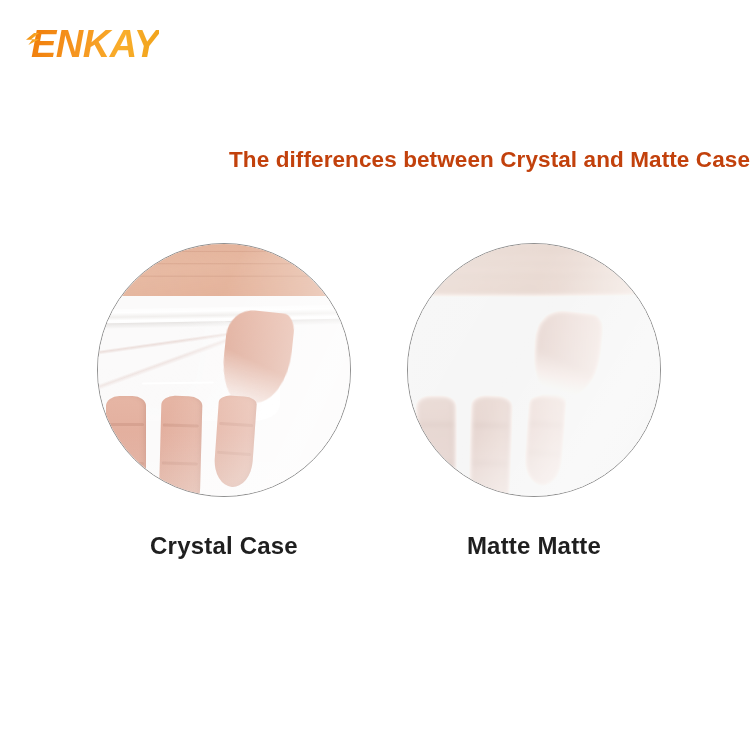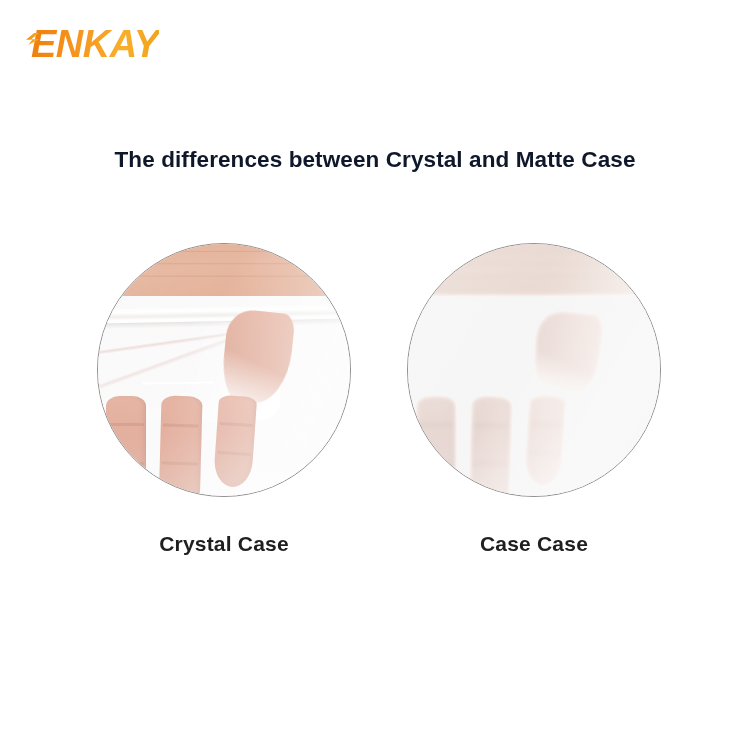--- a/index.html
+++ b/index.html
@@ -47,24 +47,24 @@
     background: linear-gradient(115deg, #f0880d 0%, #fbbb33 100%);
     clip-path: polygon(62% 0%, 100% 0%, 40% 52%, 100% 52%, 18% 100%, 48% 56%, 0% 56%);
   }
 
   
   .page-title {
     position: absolute;
     left: 0;
     top: 147px;
     width: 750px;
-    text-align: center;
+    text-align: right;
     font-size: 22.5px;
     font-weight: bold;
-    color: #0f172a;
+    color: #c2410c;
     letter-spacing: 0.1px;
   }
 
   
   .comparison {
     position: absolute;
     left: 0;
     top: 243px;
     width: 750px;
     height: 330px;
@@ -254,21 +254,21 @@
                       rgba(255,255,255,0.55) 75%, rgba(255,255,255,0.42) 100%);
     pointer-events: none;
   }
 
   
   .caption {
     position: absolute;
     top: 289px;
     width: 254px;
     text-align: center;
-    font-size: 21px;
+    font-size: 24px;
     font-weight: bold;
     color: #1f1f1f;
     letter-spacing: 0.2px;
   }
 </style>
 </head>
 <body>
 
 <div class="brand-logo">
   <span class="logo-spark"></span>
@@ -340,16 +340,16 @@
           </div>
           <div class="finger f4">
             <div class="knuckle" style="top:30%"></div>
             <div class="knuckle" style="top:62%"></div>
           </div>
         </div>
         <div class="glass-sheen"></div>
       </div>
       <div class="frost"></div>
     </div>
-    <div class="caption">Case Case</div>
+    <div class="caption">Matte Matte</div>
   </div>
 
 </div>
 
 </body></html>

